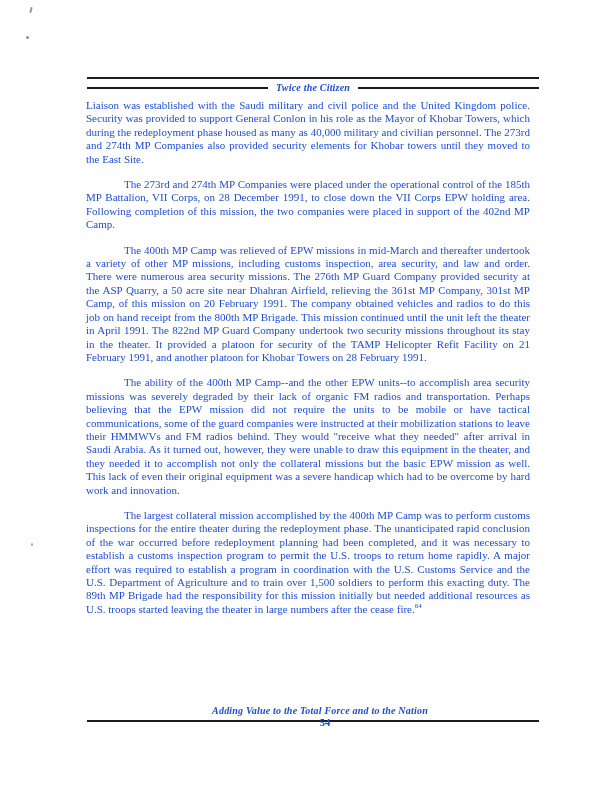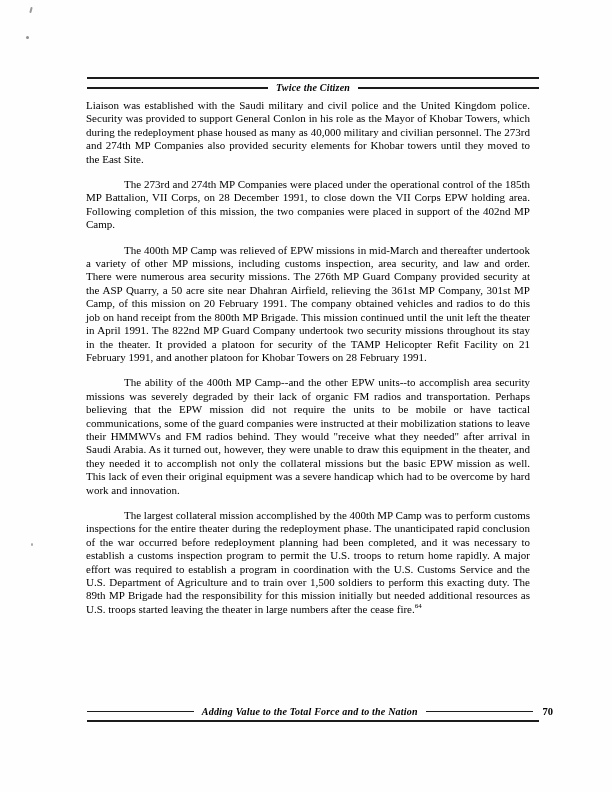--- a/index.html
+++ b/index.html
@@ -3,21 +3,21 @@
 <meta charset="utf-8">
 <style>
   * { margin: 0; padding: 0; box-sizing: border-box; }
   html, body { background: #ffffff; }
   .page {
     position: relative;
     width: 612px;
     height: 792px;
     background: #fefefe;
     font-family: "Liberation Serif", "DejaVu Serif", serif;
-    color: #000000;
+    color: #1d4ed8;
     overflow: hidden;
   }
 
   
   .rule-thick { height: 2px; background: #1c1c1c; }
   .rule-row { display: flex; align-items: center; height: 14px; }
   .rule-seg { flex: 1; height: 1.5px; background: #1c1c1c; }
   .running-title {
     font-style: italic;
     font-weight: 700;
@@ -38,21 +38,21 @@
     width: 452px;
     font-size: 11px;
     line-height: 13.4px;
     text-align: justify;
   }
   .para { margin: 0 8px 12px 0; }
   .para.indent { text-indent: 38px; }
   .footnote-ref { font-size: 7px; vertical-align: super; line-height: 0; font-family: Liberation Serif, serif; }
 
   .footer { position: absolute; left: 87px; top: 705px; width: 466px; }
-  .footer .rule-row { height: 13px; }
+  .footer .rule-row { height: 13px; flex-direction: column; }
   .footer .rule-thick { width: 452px; margin-top: 2px; }
   .page-number {
     font-size: 10.5px;
     font-weight: 600;
     margin-left: 10px;
     line-height: 12px;
   }
 
   
   .artifact { position: absolute; }
@@ -84,18 +84,18 @@
     <p class="para indent"><span>The 400th MP Camp was relieved of EPW missions in mid-March and thereafter undertook a variety of other MP missions, including customs inspection, area security, and law and order.  There were numerous area security missions.  The 276th MP Guard Company provided security at the ASP Quarry, a 50 acre site near Dhahran Airfield, relieving the 361st MP Company, 301st MP Camp, of this mission on 20 February 1991.  The company obtained vehicles and radios to do this job on hand receipt from the 800th MP Brigade.  This mission continued until the unit left the theater in April 1991.  The 822nd MP Guard Company undertook two security missions throughout its stay in the theater.  It provided a platoon for security of the TAMP Helicopter Refit Facility on 21 February 1991, and another platoon for Khobar Towers on 28 February 1991.</span></p>
     <p class="para indent"><span>The ability of the 400th MP Camp--and the other EPW units--to accomplish area security missions was severely degraded by their lack of organic FM radios and transportation.  Perhaps believing that the EPW mission did not require the units to be mobile or have tactical communications, some of the guard companies were instructed at their mobilization stations to leave their HMMWVs and FM radios behind.  They would "receive what they needed" after arrival in Saudi Arabia.  As it turned out, however, they were unable to draw this equipment in the theater, and they needed it to accomplish not only the collateral missions but the basic EPW mission as well.  This lack of even their original equipment was a severe handicap which had to be overcome by hard work and innovation.</span></p>
     <p class="para indent"><span>The largest collateral mission accomplished by the 400th MP Camp was to perform customs inspections for the entire theater during the redeployment phase.  The unanticipated rapid conclusion of the war occurred before redeployment planning had been completed, and it was necessary to establish a customs inspection program to permit the U.S. troops to return home rapidly.  A major effort was required to establish a program in coordination with the U.S. Customs Service and the U.S. Department of Agriculture and to train over 1,500 soldiers to perform this exacting duty.  The 89th MP Brigade had the responsibility for this mission initially but needed additional resources as U.S. troops started leaving the theater in large numbers after the cease fire.</span><sup class="footnote-ref">64</sup></p>
   </div>
 
   <div class="footer">
     <div class="rule-row">
       <div class="rule-seg"></div>
       <div class="running-title">Adding Value to the Total Force and to the Nation</div>
       <div class="rule-seg"></div>
-      <div class="page-number">70</div>
+      <div class="page-number">54</div>
     </div>
     <div class="rule-thick"></div>
   </div>
 
 </div>
 
 </body></html>

